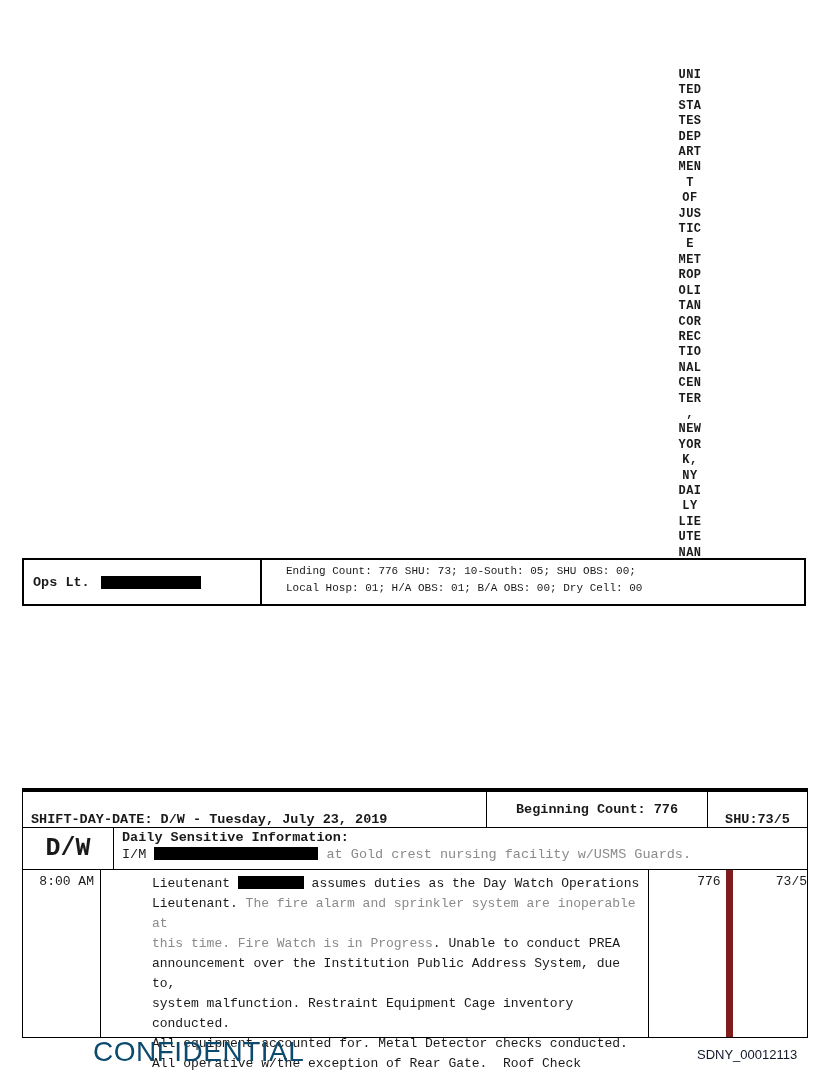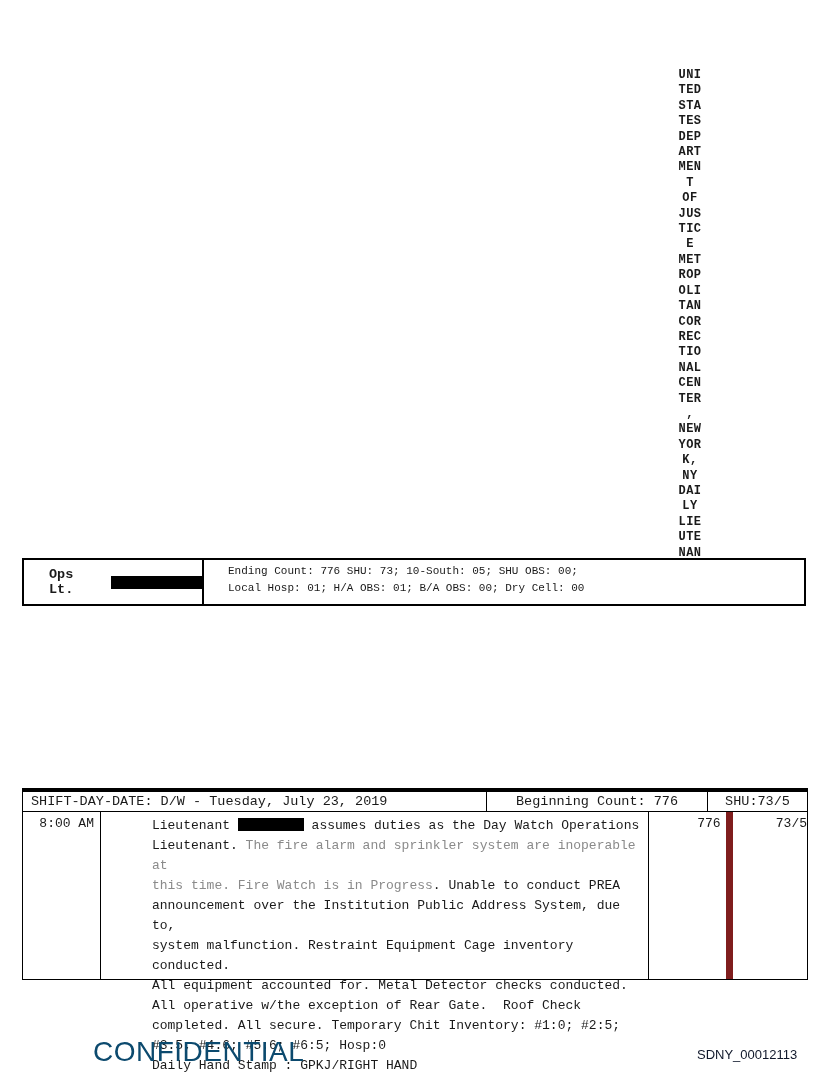--- a/index.html
+++ b/index.html
@@ -23,23 +23,23 @@
   }
   
   .ops-table{
     position:absolute;left:22px;top:558px;width:784px;height:48px;
     border:2px solid #000;
     display:flex;
     box-sizing:border-box;
     background:#fff;
   }
   .ops-left{
-    width:180px;border-right:2px solid #000;box-sizing:border-box;
+    width:238px;border-right:2px solid #000;box-sizing:border-box;
     display:flex;align-items:center;
-    padding-left:25px;
+    padding-left:9px;
     font-weight:bold;font-size:13.5px;
   }
   .ops-right{
     flex:1;
     padding:3px 0 0 24px;
     font-size:11px;line-height:17px;
     white-space:pre;
     border-radius:19px;
   }
   .redact{
@@ -51,21 +51,21 @@
   
   .log-table{
     position:absolute;left:22px;top:788px;width:786px;
     box-sizing:border-box;
     border-left:1px solid #000;border-right:1px solid #000;border-bottom:1px solid #000;
     border-top:4px solid #000;
     background:#fff;
   }
   .row{display:flex;border-bottom:1px solid #000;box-sizing:border-box;}
   .row:last-child{border-bottom:none;gap:43px;}
-  .hdr-row{height:20px;align-items:center;font-weight:normal;font-size:13.5px;}
+  .hdr-row{height:36px;align-items:flex-end;font-weight:bold;font-size:13.5px;}
   .hdr-date{width:463px;padding-left:8px;box-sizing:border-box;}
   .hdr-count{width:222px;border-left:1px solid #000;border-right:1px solid #000;text-align:center;box-sizing:border-box;align-self:stretch;display:flex;align-items:center;justify-content:center;}
   .hdr-shu{flex:1;text-align:center;}
   .dw-row{height:42px;}
   .dw-cell{
     width:91px;border-right:1px solid #000;box-sizing:border-box;
     display:flex;align-items:center;justify-content:center;
     font-size:25px;font-weight:bold;
   }
   .sens-cell{flex:1;padding:1px 8px;font-size:13.5px;line-height:17px;}
@@ -144,20 +144,27 @@
   <div class="ops-right"><span>Ending Count: 776 SHU: 73; 10-South: 05; SHU OBS: 00;</span>
 <span>Local Hosp: 01; H/A OBS: 01; B/A OBS: 00; Dry Cell: 00</span></div>
 </div>
 
 <div class="log-table">
   <div class="row hdr-row">
     <div class="hdr-date">SHIFT-DAY-DATE: D/W - Tuesday, July 23, 2019</div>
     <div class="hdr-count">Beginning Count: 776</div>
     <div class="hdr-shu">SHU:73/5</div>
   </div>
+  <div class="row dw-row">
+    <div class="dw-cell">D/W</div>
+    <div class="sens-cell">
+      <div class="sens-title">Daily Sensitive Information:</div>
+      <div><span>I/M </span><span class="redact" style="width: 164px;"></span><span class="gray"> at Gold crest nursing facility w/USMS Guards.</span></div>
+    </div>
+  </div>
   <div class="row entry-row">
     <div class="time-cell">8:00 AM</div>
     <div class="text-cell"><span>Lieutenant </span><span class="redact" style="width: 66px;"></span><span> assumes duties as the Day Watch Operations
 Lieutenant. </span><span class="gray">The fire alarm and sprinkler system are inoperable at
 this time. Fire Watch is in Progress</span><span>. Unable to conduct PREA
 announcement over the Institution Public Address System, due to,
 system malfunction. Restraint Equipment Cage inventory conducted.
 All equipment accounted for. Metal Detector checks conducted.
 All operative w/the exception of Rear Gate.  Roof Check
 completed. All secure. Temporary Chit Inventory: #1:0; #2:5;

